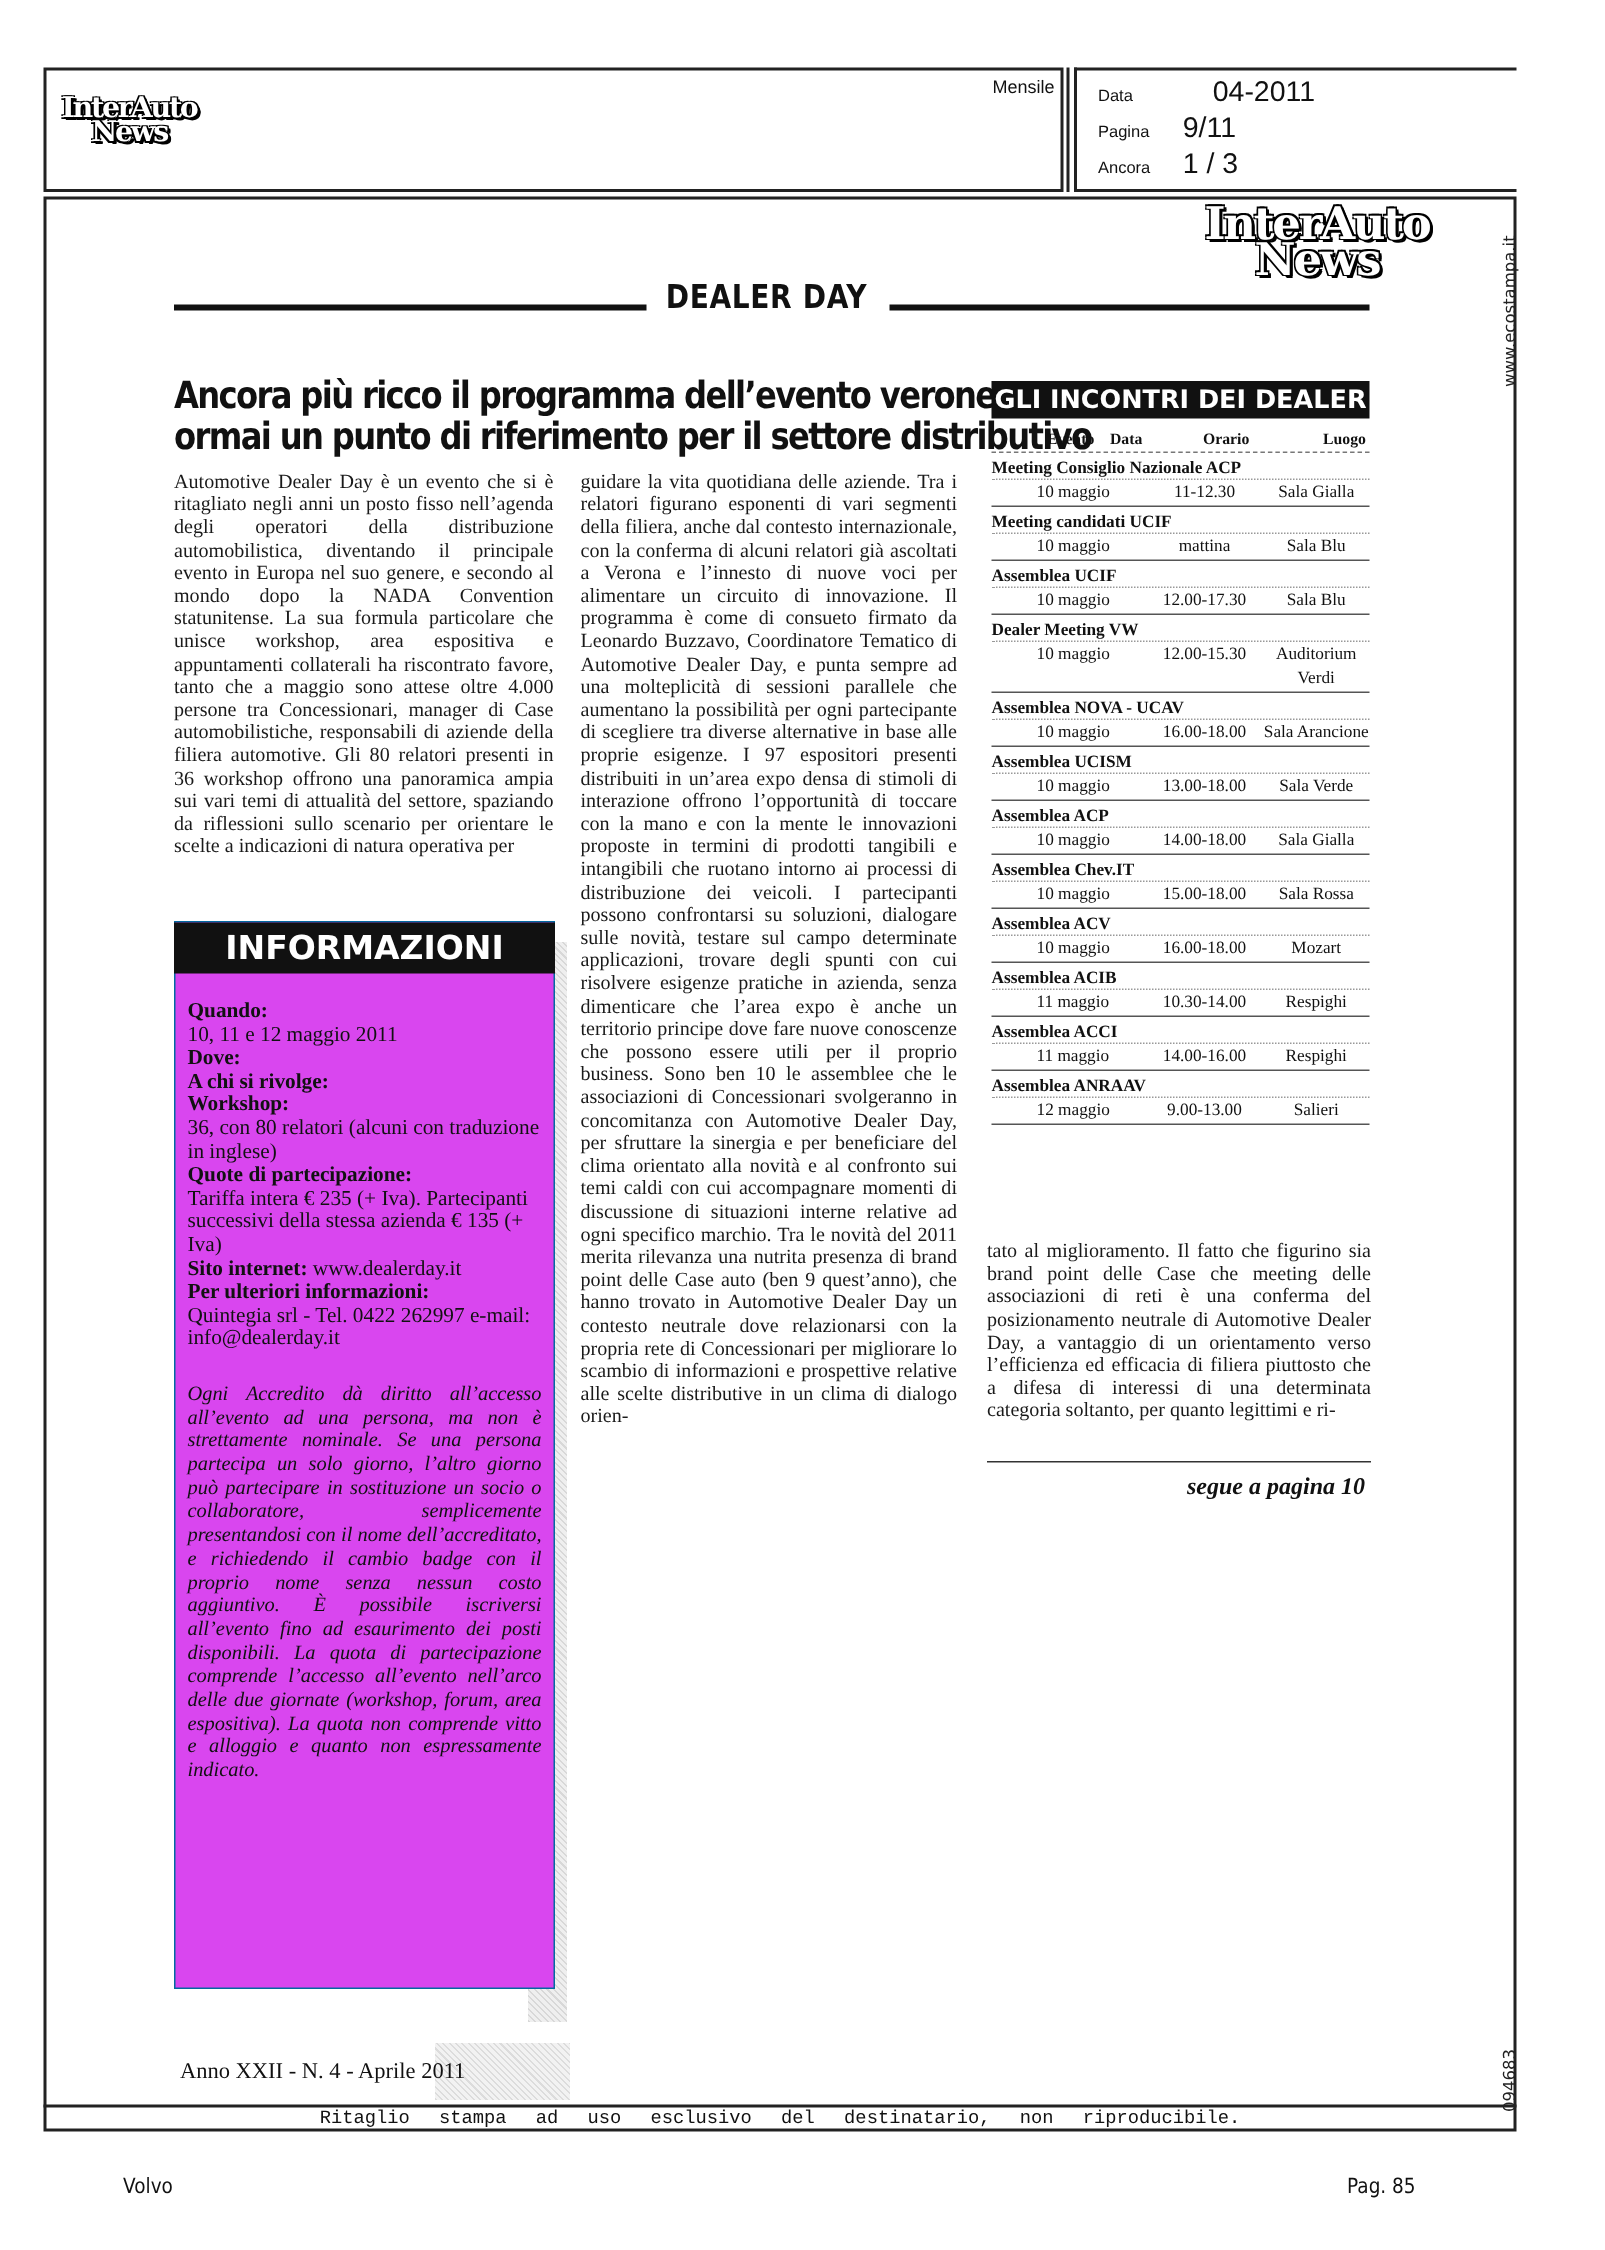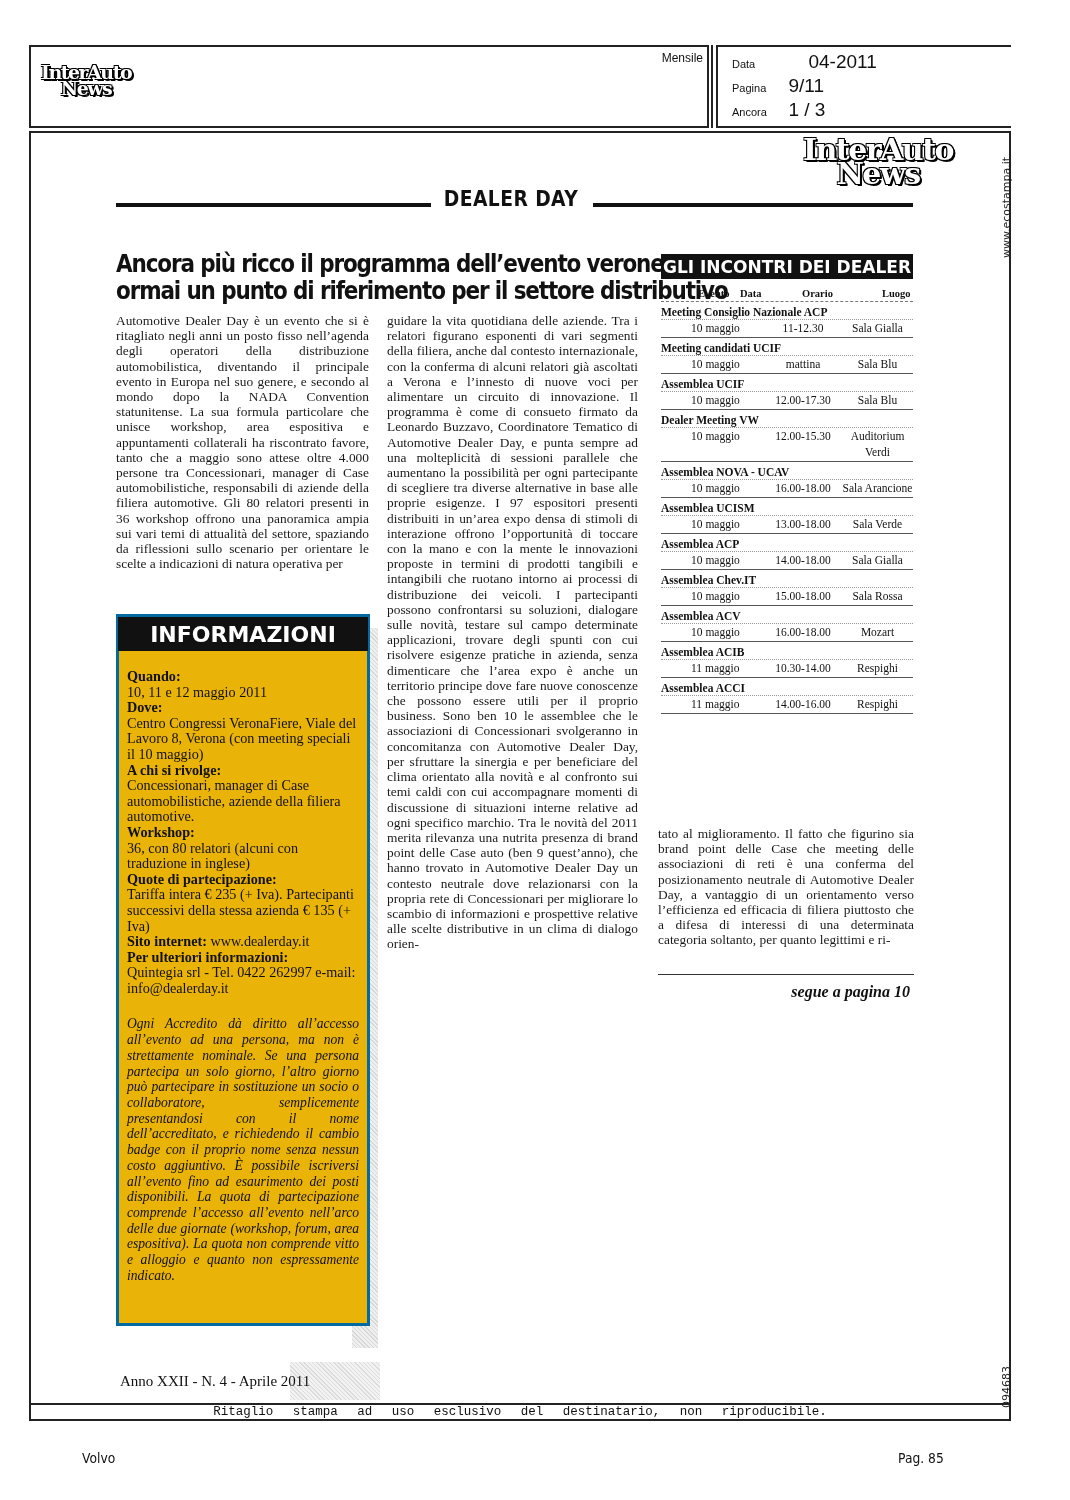--- a/index.html
+++ b/index.html
@@ -25,21 +25,21 @@
   .section-rule { height:4px; background:#111; }
   .section-title { font-family:"DejaVu Sans", sans-serif; font-weight:bold; font-size:22px; letter-spacing:0.5px; transform:scaleX(0.85); transform-origin:center; }
 
   .headline { font-family:"DejaVu Sans", sans-serif; font-weight:bold; font-size:25px; line-height:27px; letter-spacing:-1.3px; transform:scaleX(0.86); transform-origin:left top; white-space:nowrap; }
 
   .col { font-size:13.4px; line-height:15.2px; text-align:justify; color:#1a1a1a; }
   .col p { margin:0; }
 
   .box-title { background:#111; color:#fff; font-family:"DejaVu Sans", sans-serif; font-weight:bold; text-align:center; }
 
-  .info-box { border:3px solid #0369a1; box-sizing:border-box; background:#eab308; }
+  .info-box { border:1px solid #0369a1; box-sizing:border-box; background:#d946ef; }
   .info-shadow { background: repeating-linear-gradient(45deg, #d8d8d8 0 1px, #efefef 1px 3px); }
   .info-body { font-size:14.2px; line-height:15.6px; padding:0 8px; }
   .info-body .lbl { font-weight:bold; display:block; }
   .info-body .val { display:block; }
   .info-note { font-style:italic; font-size:13.6px; line-height:15.7px; padding:0 8px; text-align:justify; }
 
   .tbl { font-size:12px; }
   .tbl-head { display:flex; font-weight:bold; font-size:10.5px; border-bottom:1px dashed #777; padding-bottom:2px;padding-left:37px; }
   .tbl-item { border-bottom:1.5px solid #555; padding:3px 0 1px 0; }
   .tbl-ev { font-weight:bold; font-size:11.5px; border-bottom:1px dotted #999; line-height:14px; }
@@ -104,23 +104,21 @@
   <p>Automotive Dealer Day è un evento che si è ritagliato negli anni un posto fisso nell’agenda degli operatori della distribuzione automobilistica, diventando il principale evento in Europa nel suo genere, e secondo al mondo dopo la NADA Convention statunitense. La sua formula particolare che unisce workshop, area espositiva e appuntamenti collaterali ha riscontrato favore, tanto che a maggio sono attese oltre 4.000 persone tra Concessionari, manager di Case automobilistiche, responsabili di aziende della filiera automotive. Gli 80 relatori presenti in 36 workshop offrono una panoramica ampia sui vari temi di attualità del settore, spaziando da riflessioni sullo scenario per orientare le scelte a indicazioni di natura operativa per</p>
 </div>
 
 <div class="abs info-shadow" style="left:352px; top:628px; width:26px; height:720px;"></div>
 <div class="abs info-box" style="left:116px; top:614px; width:254px; height:712px;">
   <div class="box-title" style="font-size:22px; height:34px; line-height:36px; margin:0 -1px;">INFORMAZIONI</div>
   <div class="info-body" style="padding-top:18px;">
     <span class="lbl">Quando:</span>
     <span class="val">10, 11 e 12 maggio 2011</span>
     <span class="lbl">Dove:</span>
-    <span class="val">Centro Congressi VeronaFiere, Viale del Lavoro 8, Verona (con meeting speciali il 10 maggio)</span>
     <span class="lbl">A chi si rivolge:</span>
-    <span class="val">Concessionari, manager di Case automobilistiche, aziende della filiera automotive.</span>
     <span class="lbl">Workshop:</span>
     <span class="val">36, con 80 relatori (alcuni con traduzione in inglese)</span>
     <span class="lbl">Quote di partecipazione:</span>
     <span class="val">Tariffa intera € 235 (+ Iva). Partecipanti successivi della stessa azienda € 135 (+ Iva)</span>
     <span style="display:block;">
       <b>Sito internet:</b>
       <span>www.dealerday.it</span>
     </span>
     <span class="lbl">Per ulteriori informazioni:</span>
     <span class="val">Quintegia srl - Tel. 0422 262997 e-mail: info@dealerday.it</span>
@@ -223,20 +221,28 @@
           </div>
         </div>
         <div class="tbl-item">
           <div class="tbl-ev">Assemblea ACCI</div>
           <div class="tbl-row">
             <span class="d">11 maggio</span>
             <span class="o">14.00-16.00</span>
             <span class="l">Respighi</span>
           </div>
         </div>
+        <div class="tbl-item">
+          <div class="tbl-ev">Assemblea ANRAAV</div>
+          <div class="tbl-row">
+            <span class="d">12 maggio</span>
+            <span class="o">9.00-13.00</span>
+            <span class="l">Salieri</span>
+          </div>
+        </div>
       </div>
   </div>
 </div>
 
 <div class="abs col" style="left:658px; top:826px; width:256px;">
   <p>tato al miglioramento. Il fatto che figurino sia brand point delle Case che meeting delle associazioni di reti è una conferma del posizionamento neutrale di Automotive Dealer Day, a vantaggio di un orientamento verso l’efficienza ed efficacia di filiera piuttosto che a difesa di interessi di una determinata categoria soltanto, per quanto legittimi e ri-</p>
 </div>
 <div class="abs" style="left:658px; top:974px; width:256px; height:1px; background:#333;"></div>
 <div class="abs segue" style="left:658px; top:983px; width:252px;">segue a pagina 10</div>
 

